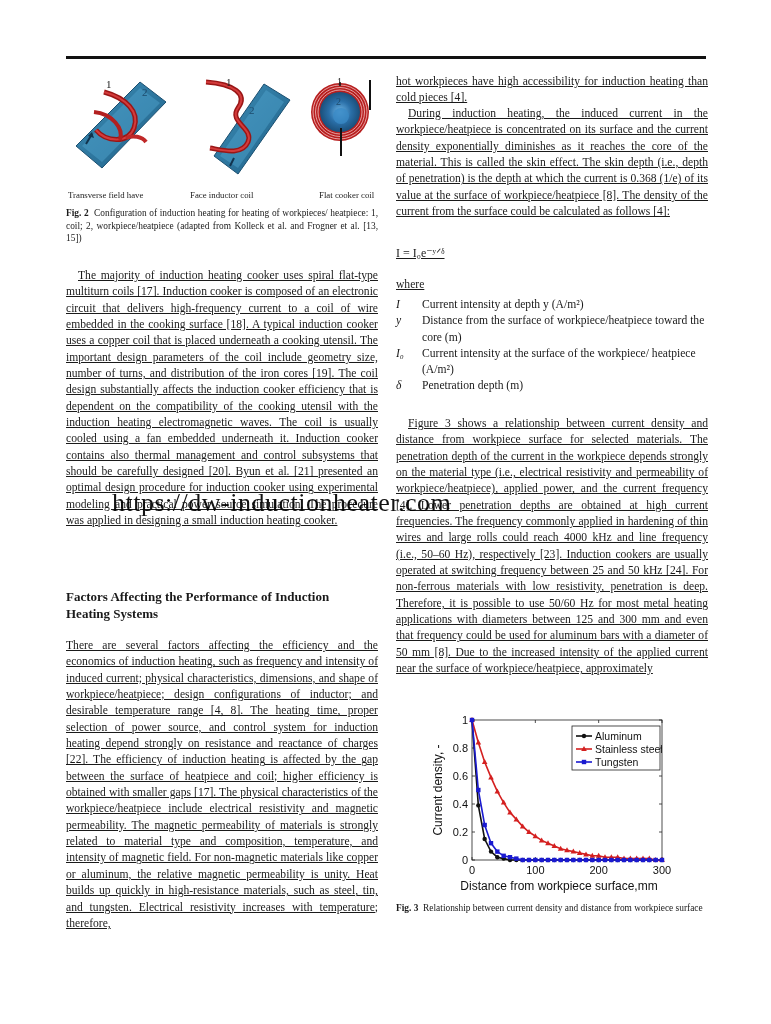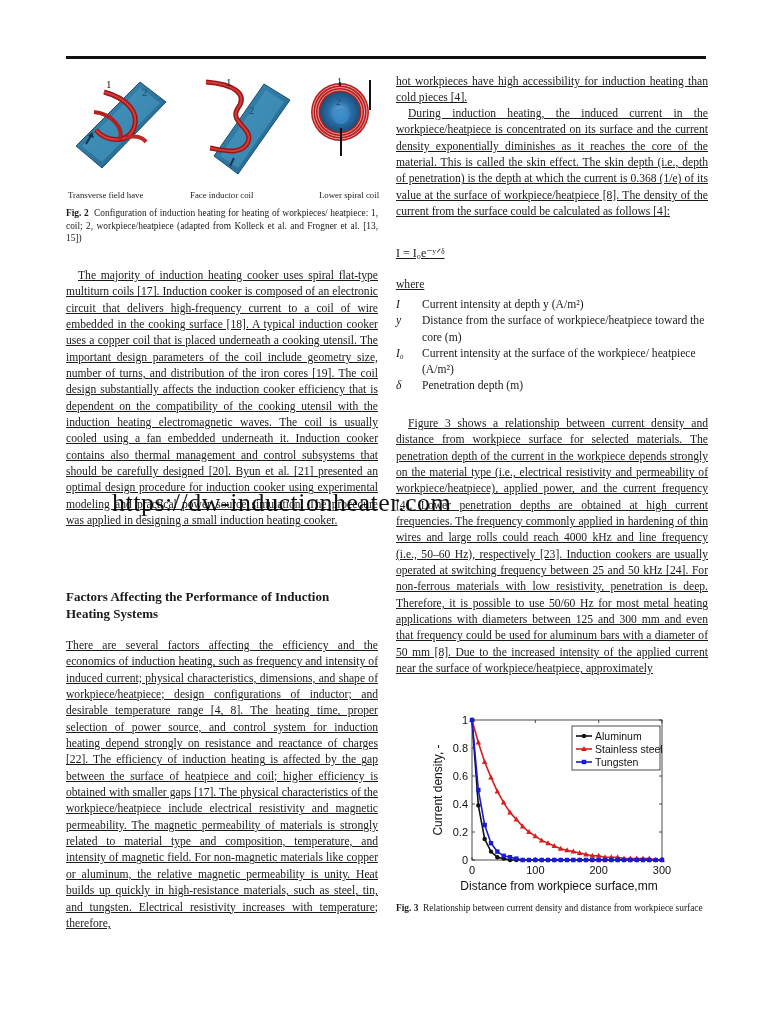--- a/index.html
+++ b/index.html
@@ -79,21 +79,21 @@
     <circle cx="31" cy="40" r="8" fill="#3a8ac6" opacity="0.8"></circle>
     <line x1="60" y1="4" x2="60" y2="34" stroke="#111" stroke-width="2"></line>
     <line x1="30" y1="6" x2="30" y2="10" stroke="#111" stroke-width="1.5"></line>
     <line x1="31" y1="52" x2="31" y2="80" stroke="#111" stroke-width="2"></line>
   </svg>
   <span class="panel-label" style="left:271px;top:8px;font-size:10px;">1</span>
   <span class="panel-label" style="left:270px;top:28px;font-size:10px;color:#1d4a6b;">2</span>
 
   <span class="panel-label" style="left:2px;top:122px;">Transverse field have</span>
   <span class="panel-label" style="left:124px;top:122px;">Face inductor coil</span>
-  <span class="panel-label" style="left:253px;top:122px;">Lower spiral coil</span>
+  <span class="panel-label" style="left:253px;top:122px;">Flat cooker coil</span>
 
   <p class="fig-caption" style="position:absolute;left:0;top:139px;width:312px;">
     <b>Fig. 2</b>&nbsp;
     <span>Configuration of induction heating for heating of workpieces/ heatpiece: 1, coil; 2, workpiece/heatpiece (adapted from Kolleck et al. and Frogner et al. [13, 15])</span>
   </p>
 </div>
 
 <div class="col col-left">
   <p class="para indent" style="position:absolute;top:268px;width:312px;">The majority of induction heating cooker uses spiral flat-type multiturn coils [17]. Induction cooker is composed of an electronic circuit that delivers high-frequency current to a coil of wire embedded in the cooking surface [18]. A typical induction cooker uses a copper coil that is placed underneath a cooking utensil. The important design parameters of the coil include geometry size, number of turns, and distribution of the iron cores [19]. The coil design substantially affects the induction cooker efficiency that is dependent on the compatibility of the cooking utensil with the induction heating electromagnetic waves. The coil is usually cooled using a fan embedded underneath it. Induction cooker contains also thermal management and control subsystems that should be carefully designed [20]. Byun et al. [21] presented an optimal design procedure for induction cooker using experimental modeling and practical power source simulation. The procedure was applied in designing a small induction heating cooker.</p>
   <h2 class="section-title" style="position:absolute;top:589px;width:300px;">Factors Affecting the Performance of Induction Heating Systems</h2>

